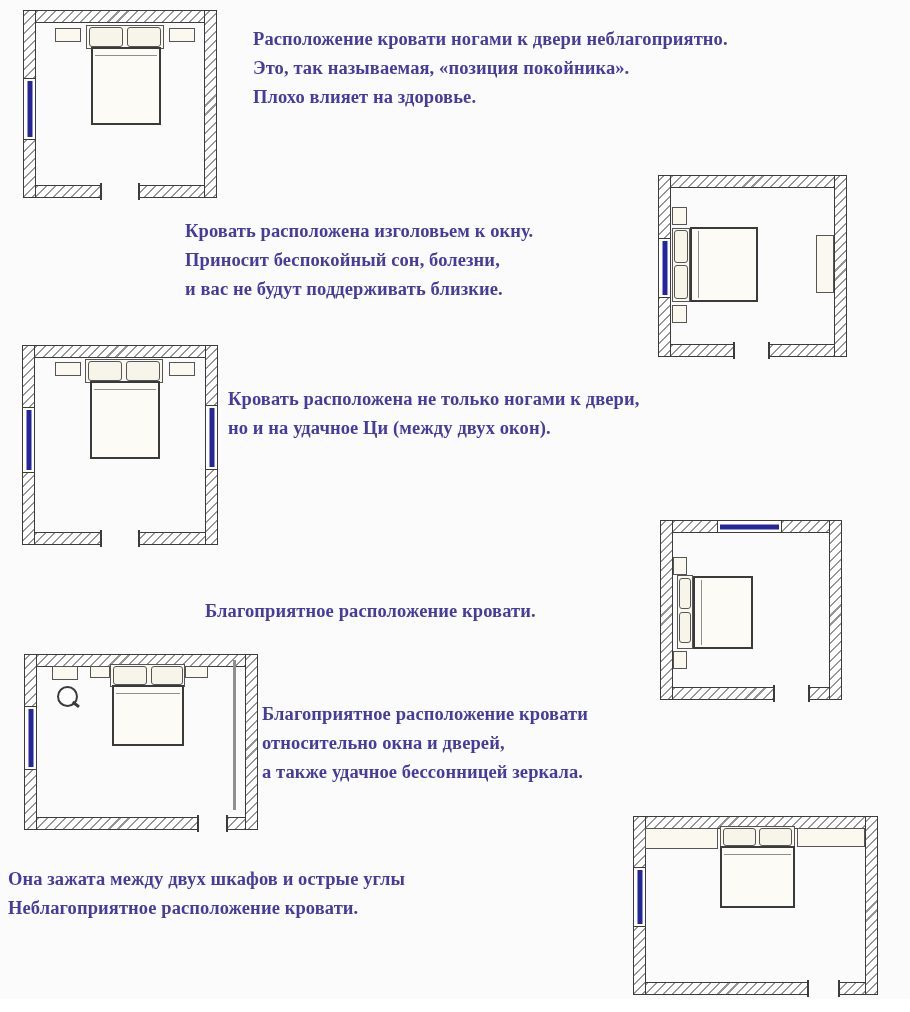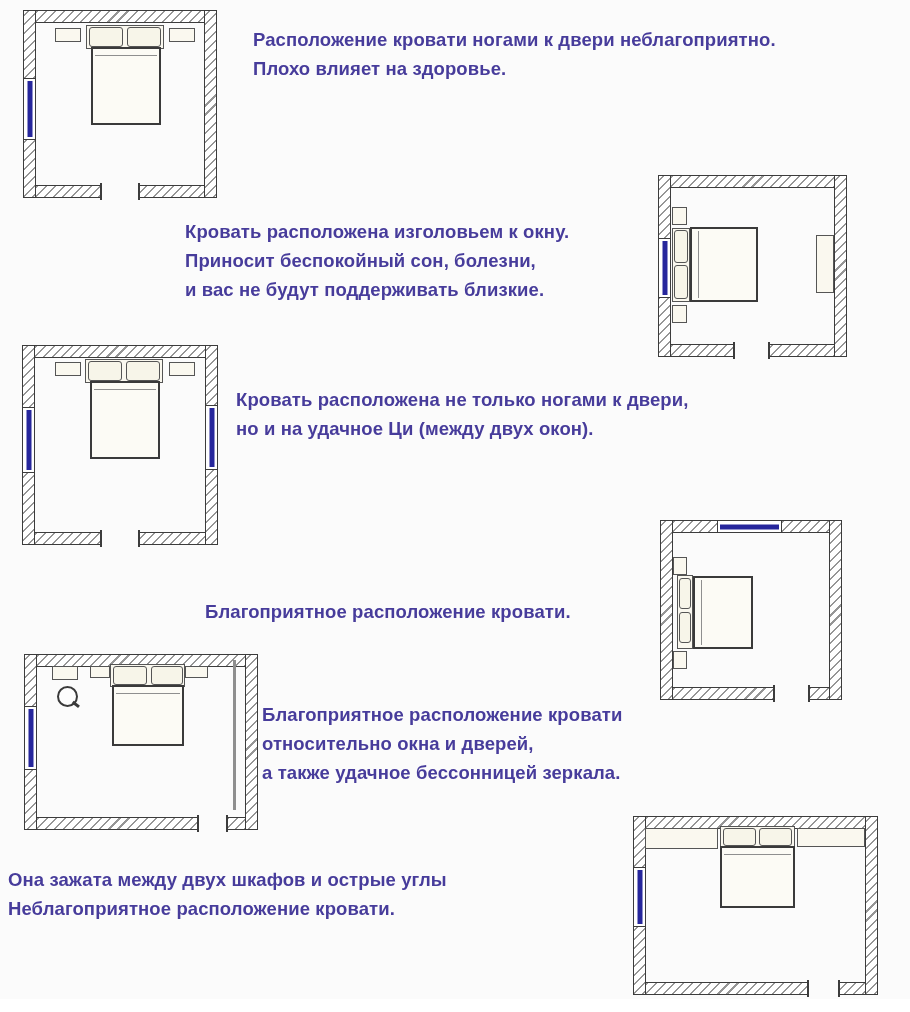--- a/index.html
+++ b/index.html
@@ -1,20 +1,20 @@
 <!DOCTYPE html>
 <html style="--text: #473c9b; --window: #26269c; --wall-line: #3c3c3c; --hatch: #969696; --furniture-fill: #faf8ef; --page-bg: #fbfbfb;"><head>
 <meta charset="utf-8">
 <style>
   html,body{margin:0;padding:0;}
   #page{
     position:relative;
     width:910px;height:999px;
     background:var(--page-bg,#fbfbfb);
-    font-family:Liberation Sans, sans-serif;
+    font-family:Liberation Serif, serif;
     overflow:hidden;
   }
   
   .caption{
     position:absolute;
     color:var(--text,#473c9b);
     font-size:18.5px;
     font-weight:bold;
     line-height:29px;
     letter-spacing:0.1px;
@@ -87,20 +87,21 @@
     <div class="fb" style="left:32px;top:18px;width:26px;height:14px;"></div>
     <div class="fb" style="left:146px;top:18px;width:26px;height:14px;"></div>
     <div class="fb" style="left:63px;top:15px;width:78px;height:24px;"></div>
     <div class="fb pillow" style="left:66px;top:17px;width:34px;height:20px;"></div>
     <div class="fb pillow" style="left:104px;top:17px;width:34px;height:20px;"></div>
     <div class="fb bed fold-top" style="left:68px;top:37px;width:70px;height:78px;"></div>
   </div>
 
   <div class="caption" style="left:253px;top:25px;">
     <div>Расположение кровати ногами к двери неблагоприятно.</div>
+    <div>Это, так называемая, «позиция покойника».</div>
     <div>Плохо влияет на здоровье.</div>
   </div>
 
   <div class="caption" style="left:185px;top:217px;">
     <div>Кровать расположена изголовьем к окну.</div>
     <div>Приносит беспокойный сон, болезни,</div>
     <div>и вас не будут поддерживать близкие.</div>
   </div>
 
   <div class="room" style="left:658px;top:175px;width:189px;height:182px;">
@@ -128,21 +129,21 @@
     <div class="win win-v" style="left:0;top:62px;width:13px;height:66px;"></div>
     <div class="win win-v" style="left:183px;top:60px;width:13px;height:65px;"></div>
     <div class="fb" style="left:33px;top:17px;width:26px;height:14px;"></div>
     <div class="fb" style="left:147px;top:17px;width:26px;height:14px;"></div>
     <div class="fb" style="left:63px;top:14px;width:78px;height:24px;"></div>
     <div class="fb pillow" style="left:66px;top:16px;width:34px;height:20px;"></div>
     <div class="fb pillow" style="left:104px;top:16px;width:34px;height:20px;"></div>
     <div class="fb bed fold-top" style="left:68px;top:36px;width:70px;height:78px;"></div>
   </div>
 
-  <div class="caption" style="left:236px;top:385px;">
+  <div class="caption" style="left:228px;top:385px;">
     <div>Кровать расположена не только ногами к двери,</div>
     <div>но и на удачное Ци (между двух окон).</div>
   </div>
 
   <div class="room" style="left:660px;top:520px;width:182px;height:180px;">
     <div class="w" style="left:0;top:0;width:182px;height:13px;"></div>
     <div class="w" style="left:0;top:167px;width:182px;height:13px;"></div>
     <div class="w" style="left:0;top:0;width:13px;height:180px;"></div>
     <div class="w" style="left:169px;top:0;width:13px;height:180px;"></div>
     <div class="gap" style="left:113px;top:165px;width:37px;height:17px;"></div>

